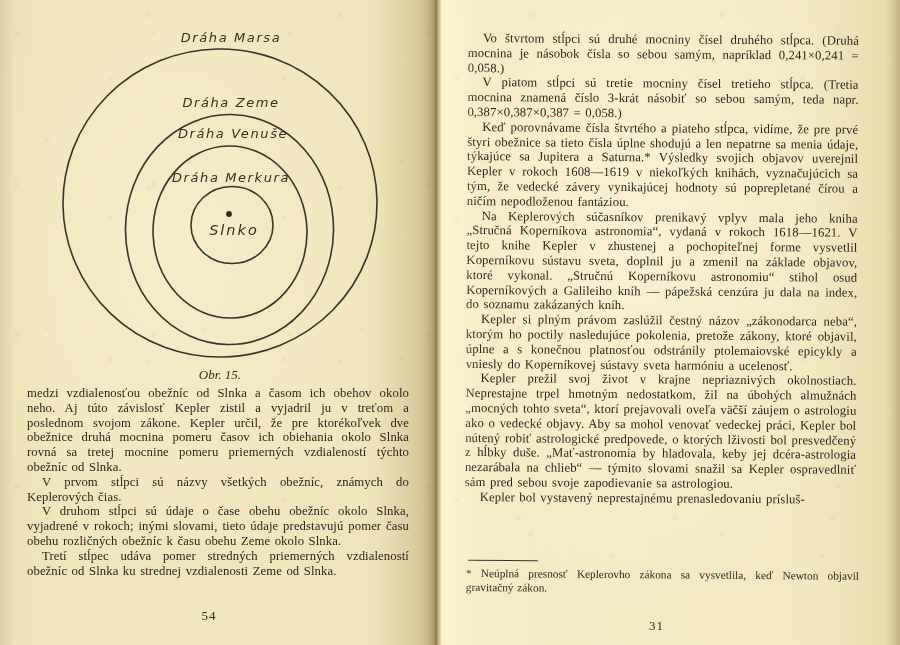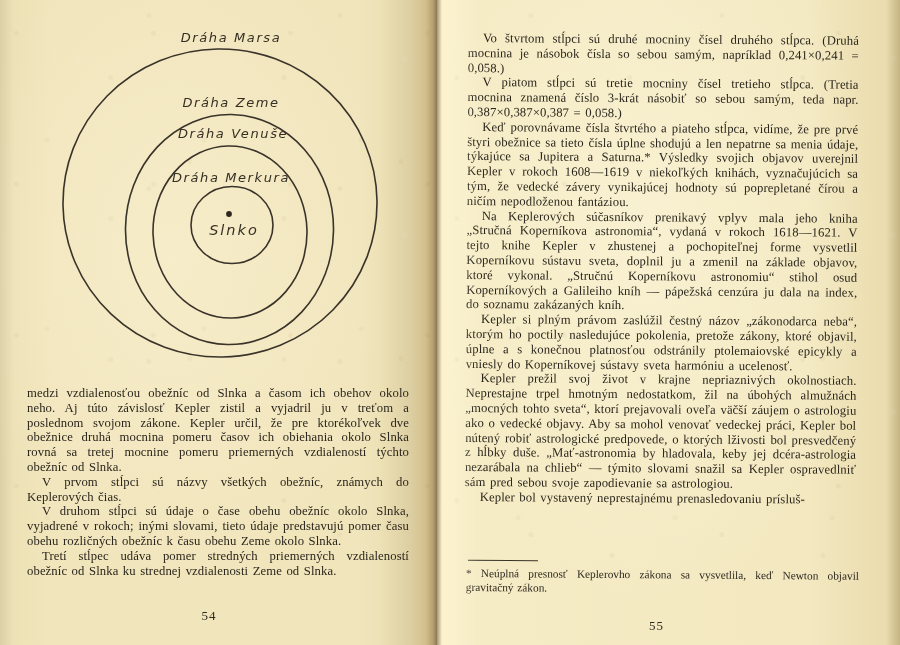--- a/index.html
+++ b/index.html
@@ -137,20 +137,21 @@
     <ellipse class="orbit" cx="232" cy="225" rx="41" ry="38.5"></ellipse>
     <circle cx="229" cy="214" r="2.9" fill="#2e2820"></circle>
 
     <text class="hand-label" x="231" y="42" text-anchor="middle">Dráha Marsa</text>
     <text class="hand-label" x="231" y="107" text-anchor="middle">Dráha Zeme</text>
     <text class="hand-label" x="233" y="138" text-anchor="middle">Dráha Venuše</text>
     <text class="hand-label" x="231" y="182" text-anchor="middle">Dráha Merkura</text>
     <text class="hand-label sun" x="234" y="235" text-anchor="middle">Slnko</text>
   </svg>
 
+  <div class="fig-caption">Obr. 15.</div>
 
   <div class="left-text bodytext">
     <p class="noindent">medzi vzdialenosťou obežníc od Slnka a časom ich obehov okolo neho. Aj túto závislosť Kepler zistil a vyjadril ju v treťom a poslednom svojom zákone. Kepler určil, že pre ktorékoľvek dve obežnice druhá mocnina pomeru časov ich obiehania okolo Slnka rovná sa tretej mocnine pomeru priemerných vzdialeností týchto obežníc od Slnka.</p>
     <p>V prvom stĺpci sú názvy všetkých obežníc, známych do Keplerových čias.</p>
     <p>V druhom stĺpci sú údaje o čase obehu obežníc okolo Slnka, vyjadrené v rokoch; inými slovami, tieto údaje predstavujú pomer času obehu rozličných obežníc k času obehu Zeme okolo Slnka.</p>
     <p>Tretí stĺpec udáva pomer stredných priemerných vzdialeností obežníc od Slnka ku strednej vzdialenosti Zeme od Slnka.</p>
   </div>
 
   <div class="pagenum left">54</div>
 
@@ -162,19 +163,19 @@
     <p>Kepler si plným právom zaslúžil čestný názov „zákonodarca neba“, ktorým ho poctily nasledujúce pokolenia, pretože zákony, ktoré objavil, úplne a s konečnou platnosťou odstránily ptolemaiovské epicykly a vniesly do Koperníkovej sústavy sveta harmóniu a ucelenosť.</p>
     <p>Kepler prežil svoj život v krajne nepriaznivých okolnostiach. Neprestajne trpel hmotným nedostatkom, žil na úbohých almužnách „mocných tohto sveta“, ktorí prejavovali oveľa väčší záujem o astrologiu ako o vedecké objavy. Aby sa mohol venovať vedeckej práci, Kepler bol nútený robiť astrologické predpovede, o ktorých lživosti bol presvedčený z hĺbky duše. „Mať-astronomia by hladovala, keby jej dcéra-astrologia nezarábala na chlieb“ — týmito slovami snažil sa Kepler ospravedlniť sám pred sebou svoje zapodievanie sa astrologiou.</p>
     <p>Kepler bol vystavený neprestajnému prenasledovaniu prísluš-</p>
   </div>
 
   <div class="footnote-rule"></div>
   <div class="footnote">
     <span class="hang">* Neúplná presnosť Keplerovho zákona sa vysvetlila, keď Newton objavil gravitačný zákon.</span>
   </div>
 
-  <div class="pagenum right">55</div>
+  <div class="pagenum right">31</div>
 
   <div class="spine"></div>
   <div class="edge-left"></div>
   <div class="edge-right"></div>
 
 </div>
 
 </body></html>

